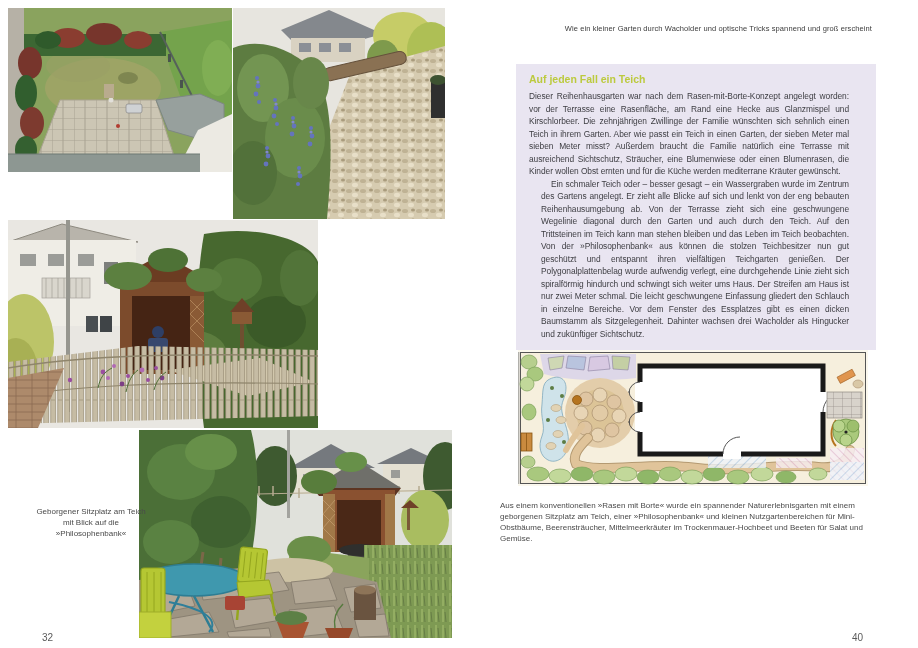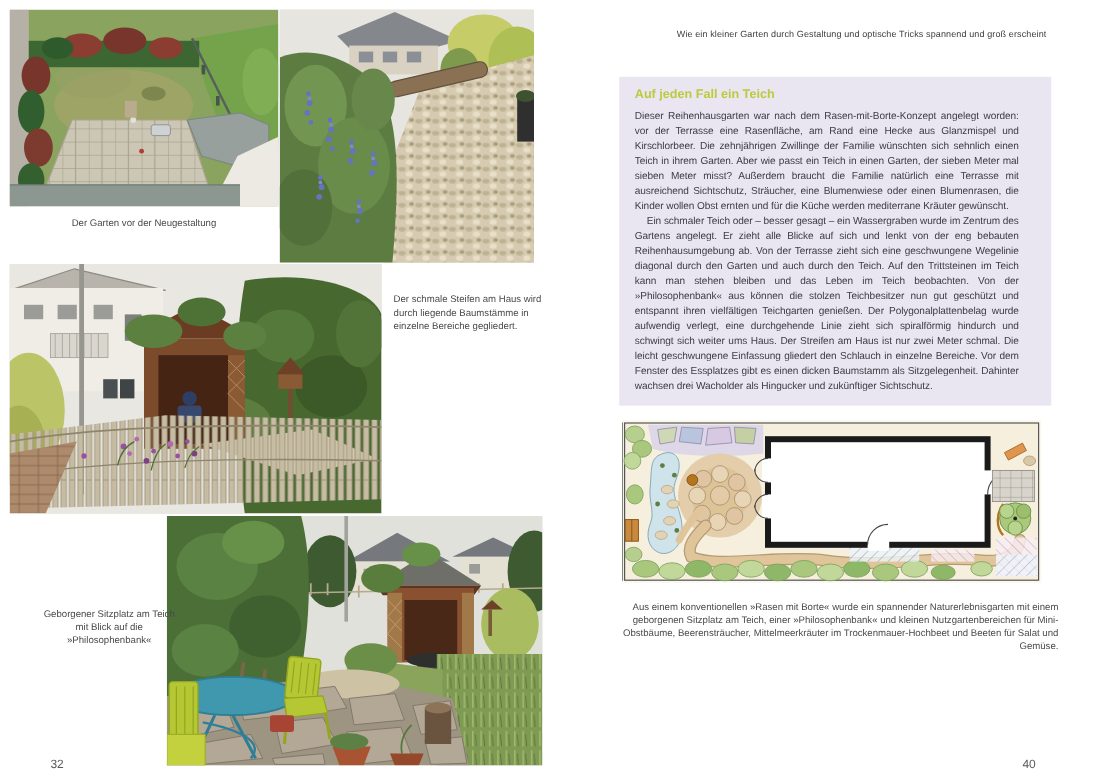--- a/index.html
+++ b/index.html
@@ -8,35 +8,35 @@
   .photo{position:absolute;overflow:hidden;background:#dddcd6;}
   .photo svg{display:block;width:100%;height:100%;}
   .caption{position:absolute;font-size:8px;line-height:11px;color:#4a4a4a;}
   .caption.center{text-align:center;}
   .running-head{position:absolute;top:24px;left:420px;width:452px;text-align:right;
     font-size:7.5px;color:#3c3c3c;letter-spacing:0.1px;}
   .panel{position:absolute;left:516px;top:64px;width:360px;box-sizing:border-box;
     padding:9px 27px 10px 13px;background:#e9e5f1;}
   .panel h2{margin:0 0 4px 0;font-size:10.5px;line-height:13px;font-weight:bold;color:#bcca3e;}
   .panel p{margin:0;font-size:8.4px;line-height:12.5px;color:#3d3d42;text-align:justify;letter-spacing:-0.05px;}
-  .panel p.indent{text-indent:10px;}
+  .panel p.indent{text-indent:10px;margin-left:12px;}
   .plan{position:absolute;left:518px;top:350px;width:350px;height:136px;}
   .plan svg{display:block;width:100%;height:100%;}
-  .plan-caption{position:absolute;left:500px;top:500px;width:382px;text-align:right;
+  .plan-caption{position:absolute;left:500px;top:500px;width:382px;text-align:left;
     font-size:8px;line-height:11px;color:#4a4a4a;}
   .page-num{position:absolute;font-size:10px;color:#5a5a5a;margin-top:24px;}
   .page-num.left{left:42px;top:608px;}
   .page-num.right{left:852px;top:608px;}
 </style>
 </head>
 <body>
 
 <div class="spread">
 
-  <div class="running-head">Wie ein kleiner Garten durch Gestaltung und optische Tricks spannend und groß erscheint</div>
+  <div class="running-head">Wie ein kleiner Garten durch Wacholder und optische Tricks spannend und groß erscheint</div>
 
   <div class="photo" style="left:8px;top:8px;width:224px;height:164px;">
     <svg viewBox="0 0 224 164" preserveAspectRatio="none">
       <defs>
         <pattern id="p1pav" width="22" height="11" patternUnits="userSpaceOnUse">
           <rect width="22" height="11" fill="#ccc6b4"></rect>
           <path d="M0,0H22M0,0V11M11,0V11" stroke="#a9a392" stroke-width="1"></path>
         </pattern>
       </defs>
       <rect width="224" height="164" fill="#8aa35e"></rect>
@@ -64,21 +64,20 @@
       <polygon points="190,122 224,106 224,164 168,164" fill="#eceae3"></polygon>
       <rect x="0" y="146" width="192" height="18" fill="#8d9792"></rect>
       <line x1="0" y1="146" x2="192" y2="146" stroke="#6f7a75"></line>
       <rect x="118" y="96" width="16" height="9" rx="2" fill="#cfd2d4" stroke="#888888" stroke-width="0.7"></rect>
       <circle cx="103" cy="92" r="2.5" fill="#e2e0da"></circle>
       <circle cx="110" cy="118" r="2" fill="#b23c30"></circle>
       <rect x="96" y="76" width="10" height="14" fill="#b9ab8e"></rect>
     </svg>
   </div>
 
-  <div class="caption center" style="left:8px;top:180px;width:224px;">Der Garten vor der Neugestaltung</div>
 
   <div class="photo" style="left:233px;top:8px;width:212px;height:211px;">
     <svg viewBox="0 0 212 211" preserveAspectRatio="none">
       <defs>
         <pattern id="p2peb" width="14" height="10" patternUnits="userSpaceOnUse">
           <rect width="14" height="10" fill="#d6cbb0"></rect>
           <ellipse cx="4" cy="3" rx="3" ry="2" fill="#bfb294"></ellipse>
           <ellipse cx="10" cy="7" rx="3" ry="2.2" fill="#e8dfc8"></ellipse>
           <ellipse cx="12" cy="2" rx="2" ry="1.5" fill="#a99b7c"></ellipse>
         </pattern>
@@ -196,21 +195,20 @@
         <circle cx="154" cy="158" r="2.4" fill="#7d3f85"></circle>
           <circle cx="62" cy="160" r="2.2" fill="#9a4fa0"></circle>
         <circle cx="106" cy="146" r="2" fill="#b06ab4"></circle>
           <circle cx="148" cy="148" r="2" fill="#9a4fa0"></circle>
       </g>
       <path d="M90,168 C92,158 96,152 104,148 M118,172 C120,162 124,154 130,150 M146,170 C148,162 152,156 158,152" stroke="#4e6f34" stroke-width="1" fill="none"></path>
       <polygon points="0,158 56,148 30,208 0,208" fill="url(#p3brick)"></polygon>
     </svg>
   </div>
 
-  <div class="caption" style="left:328px;top:244px;width:140px;">Der schmale Steifen am Haus wird durch liegende Baumstämme in einzelne Bereiche gegliedert.</div>
 
   <div class="photo" style="left:139px;top:430px;width:313px;height:208px;">
     <svg viewBox="0 0 313 208" preserveAspectRatio="none">
       <defs>
         <pattern id="p4grass" width="7" height="16" patternUnits="userSpaceOnUse">
           <rect width="7" height="16" fill="none"></rect>
           <path d="M3,16 L3,3" stroke="#a9c172" stroke-width="1"></path>
           <path d="M6,16 L5,6" stroke="#5e7540" stroke-width="0.8"></path>
         </pattern>
       </defs>

